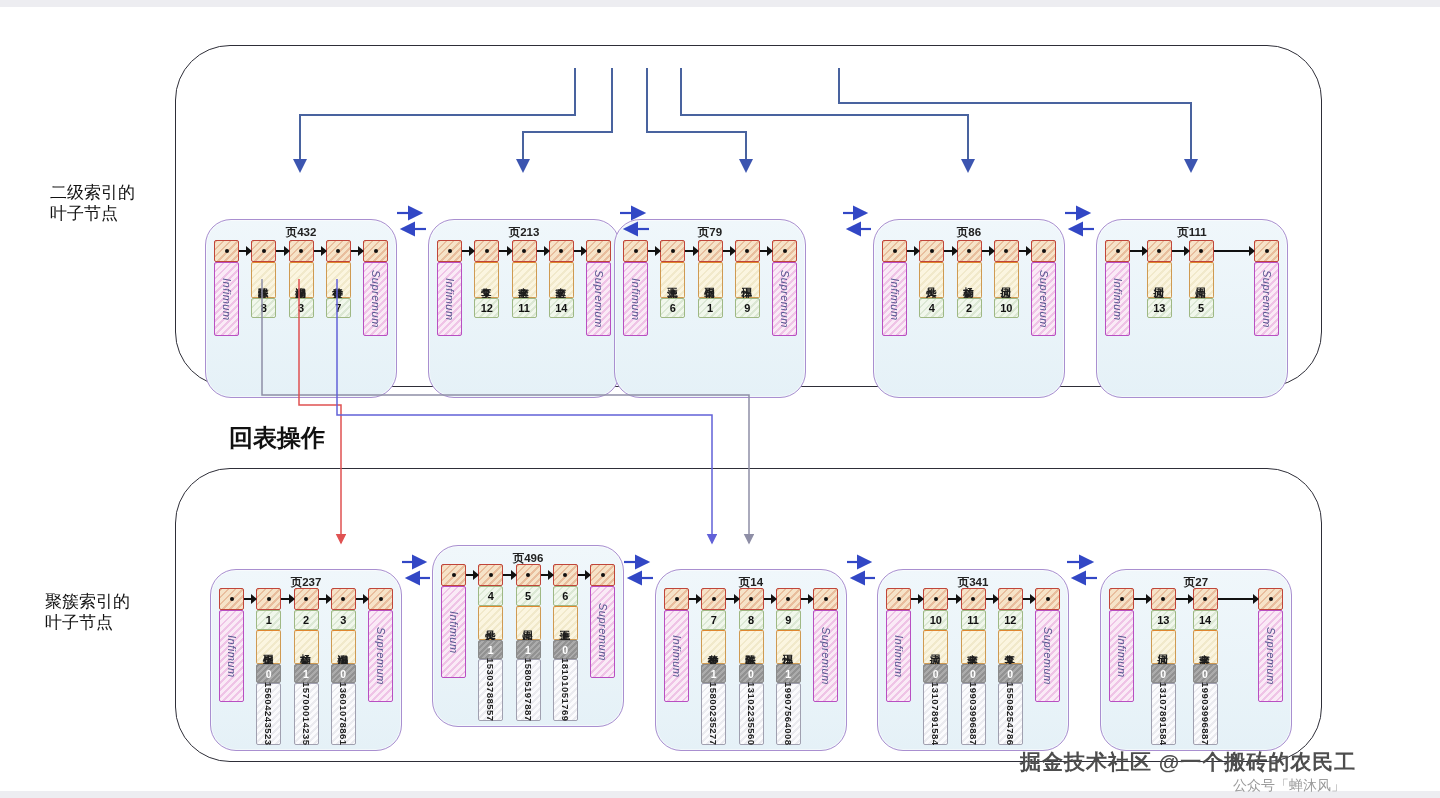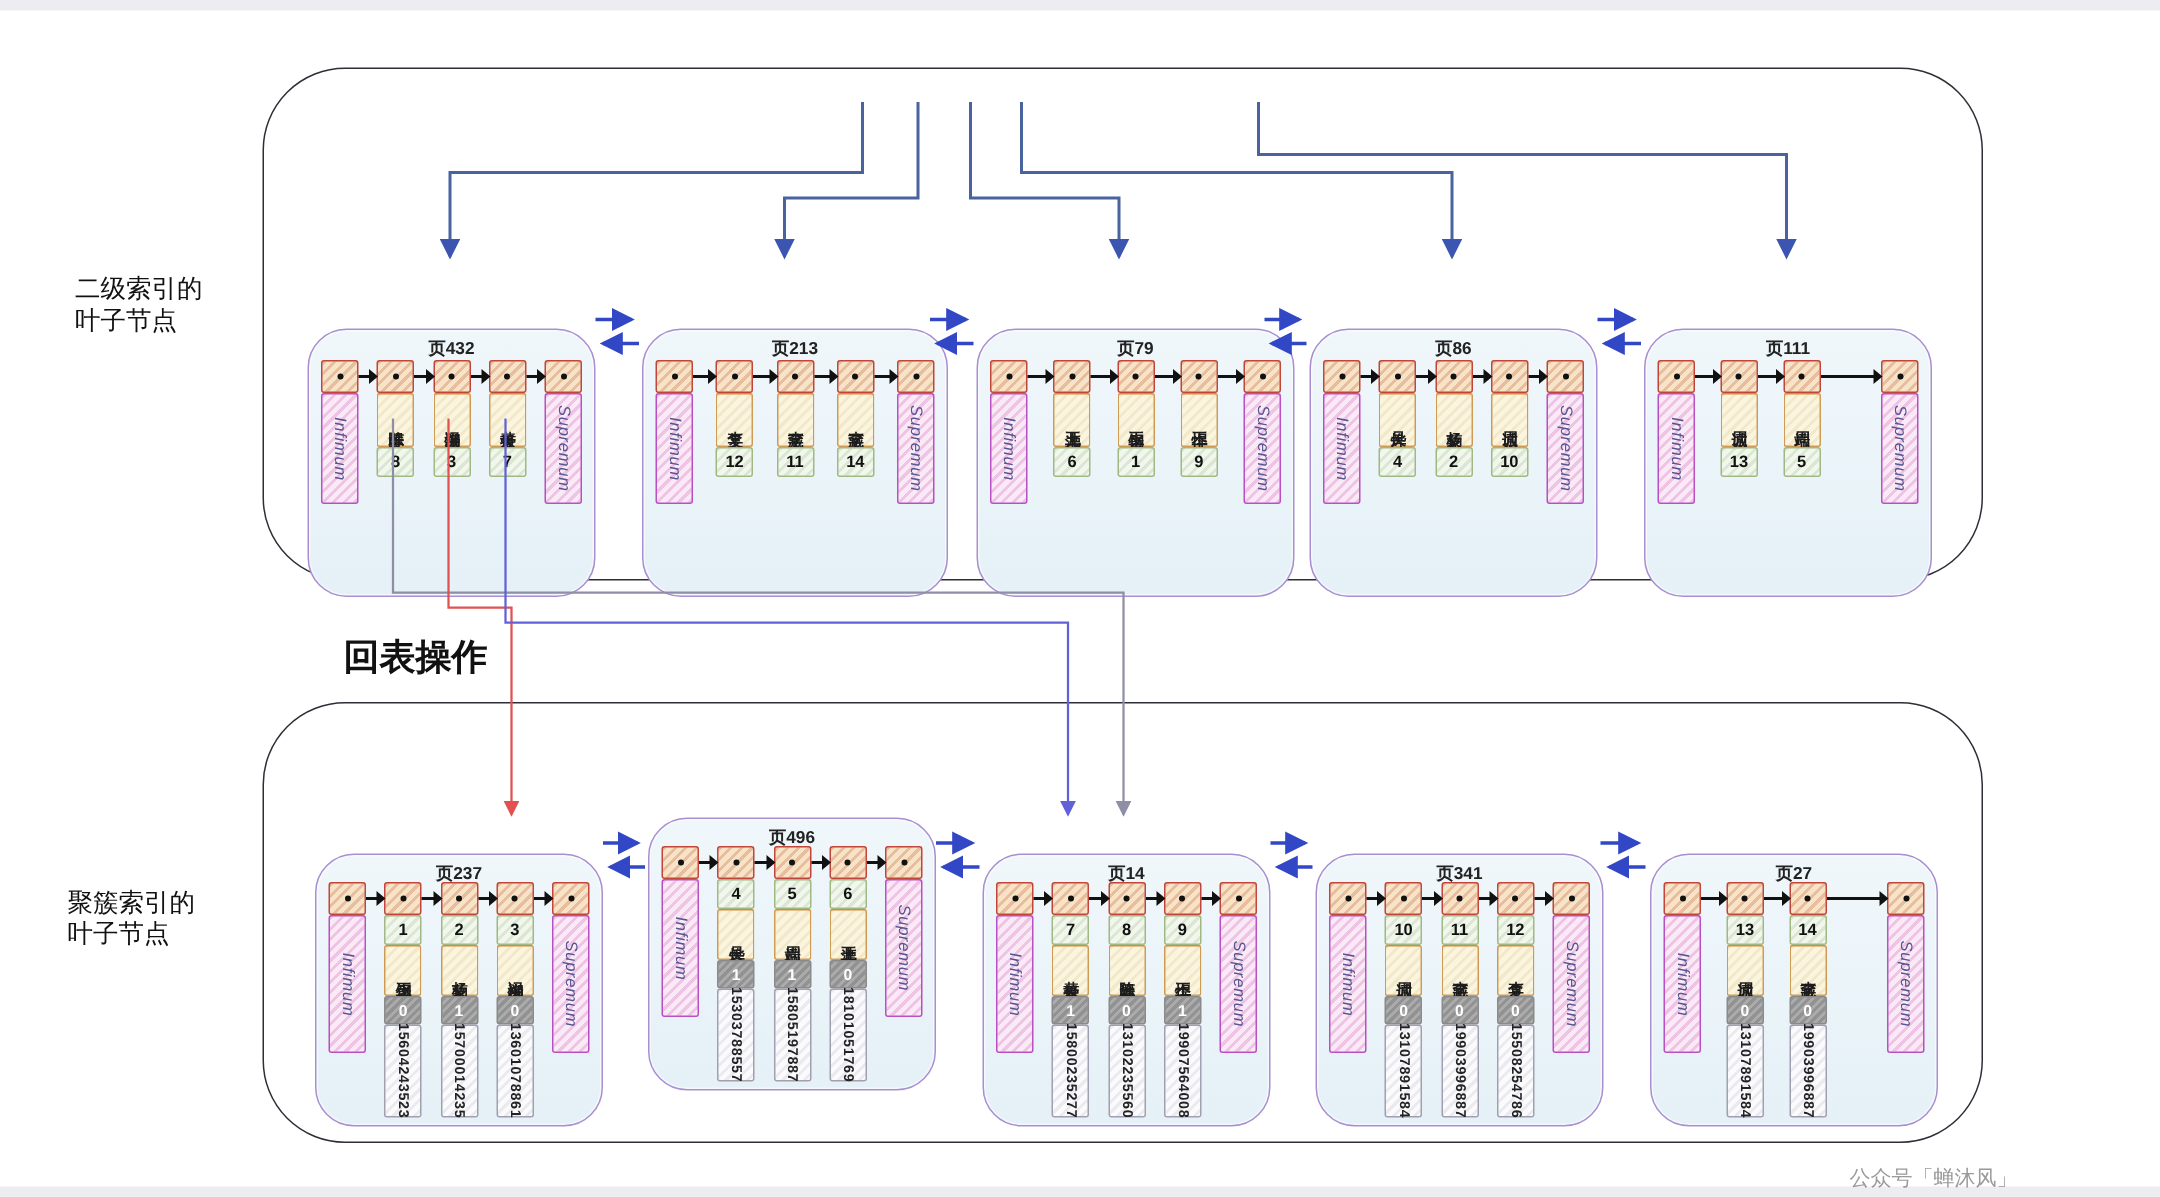--- a/index.html
+++ b/index.html
@@ -137,21 +137,21 @@
           <div class="col">
             <div class="hdr">
               <span class="dot"></span>
             </div>
             <div class="isbody">
               <span class="vtext latin">Supremum</span>
             </div>
           </div>
         </div>
       </div>
-      <div class="page" style="left: 428px; top: 180px; width: 190px; height: 177px; padding-left: 12px;">
+      <div class="page" style="left: 428px; top: 180px; width: 190px; height: 177px;">
         <div class="page-label">页213</div>
         <div class="rec-row top">
           <div class="col">
             <div class="hdr">
               <span class="dot"></span>
             </div>
             <div class="isbody">
               <span class="vtext latin">Infimum</span>
             </div>
           </div>
@@ -195,21 +195,21 @@
           <div class="col">
             <div class="hdr">
               <span class="dot"></span>
             </div>
             <div class="isbody">
               <span class="vtext latin">Supremum</span>
             </div>
           </div>
         </div>
       </div>
-      <div class="page" style="left: 651px; top: 180px; width: 190px; height: 177px; padding-left: 20px;">
+      <div class="page" style="left: 614px; top: 180px; width: 190px; height: 177px;">
         <div class="page-label">页79</div>
         <div class="rec-row top">
           <div class="col">
             <div class="hdr">
               <span class="dot"></span>
             </div>
             <div class="isbody">
               <span class="vtext latin">Infimum</span>
             </div>
           </div>
@@ -777,14 +777,15 @@
         <path d="M1097,578 H1073" marker-end="url(#ah-blue)"></path>
     </g>
 
     <g stroke-width="1.5" fill="none">
       <path stroke="#8e8ea6" d="M262,279 V395 H749 V543" marker-end="url(#ah-gray)"></path>
       <path stroke="#e05252" d="M299,279 V405 H341 V543" marker-end="url(#ah-red)"></path>
       <path stroke="#6161d8" d="M337,279 V415 H712 V543" marker-end="url(#ah-indigo)"></path>
     </g>
   </svg>
 
+  <div class="wm" id="wm-juejin">掘金技术社区 @一个搬砖的农民工</div>
   <div class="wm" id="wm-gzh">公众号「蝉沐风」</div>
 </div>
 
 </body></html>

